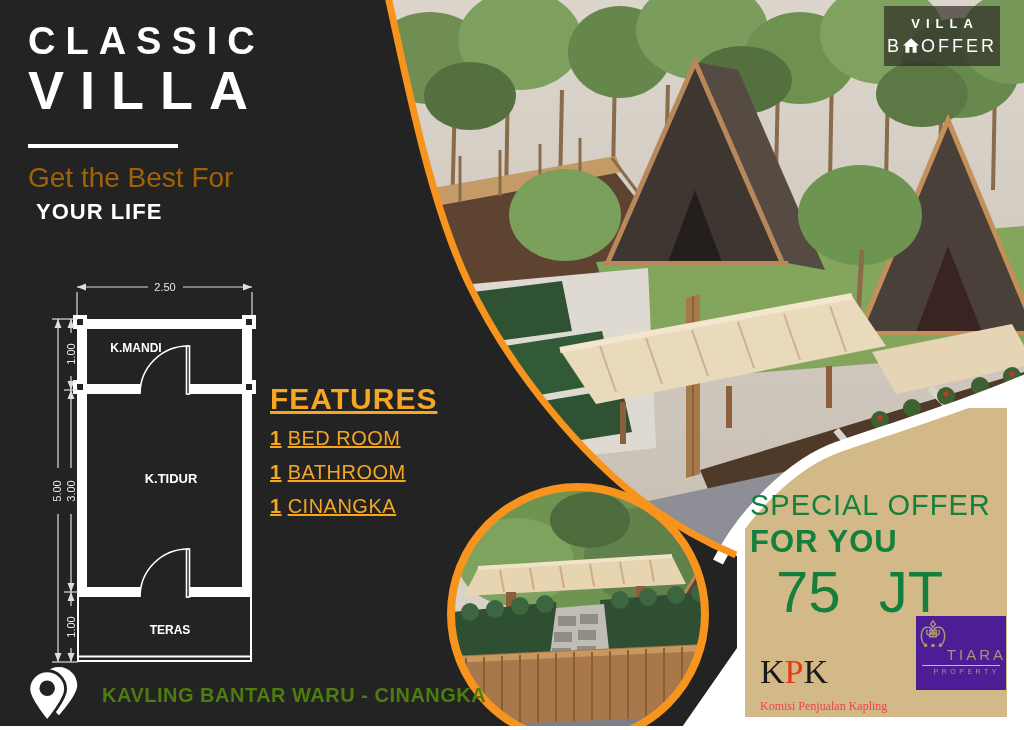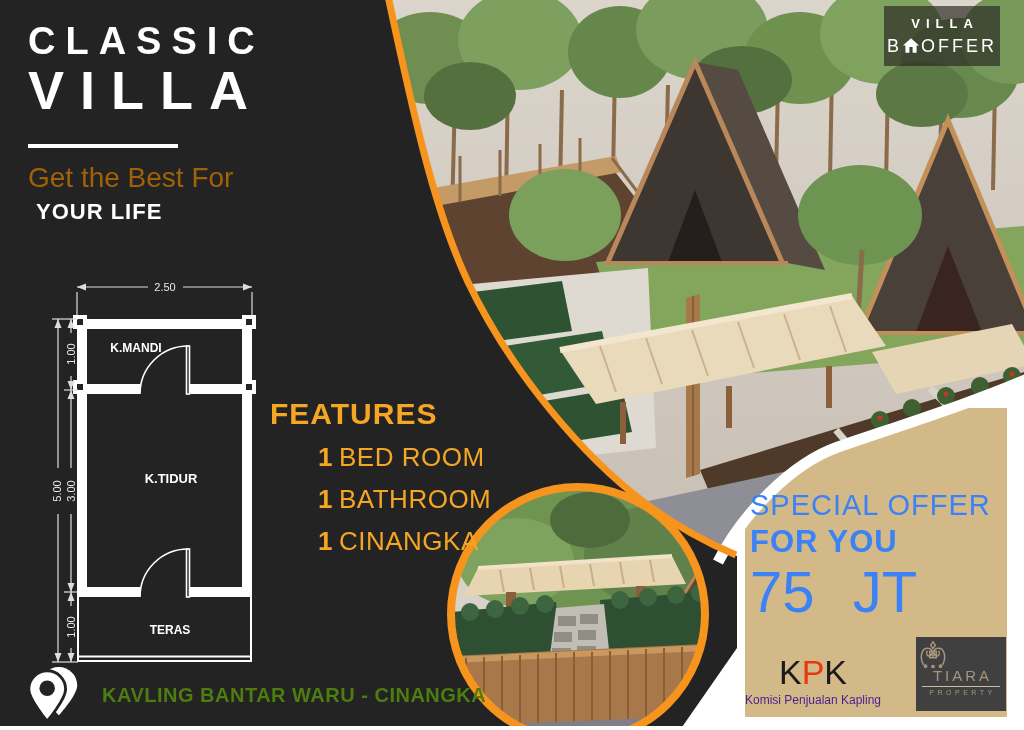--- a/index.html
+++ b/index.html
@@ -9,47 +9,47 @@
   .abs{position:absolute;}
 
   
   .title{left:28px;top:20px;color:#fff;}
   .title .l1{font-size:38px;font-weight:bold;letter-spacing:10px;line-height:42px;}
   .title .l2{font-size:54px;font-weight:bold;letter-spacing:16px;line-height:56px;}
   .title .rule{width:150px;height:4px;background:#fff;margin-top:26px;}
   .title .t1{font-size:28px;font-weight:normal;color:#a16207;margin-top:16px;line-height:28px;}
   .title .t2{font-size:22px;font-weight:bold;margin-top:7px;letter-spacing:1px;margin-left:8px;}
 
-  .features{left:270px;top:397px;color:#F5A623;}
+  .features{left:270px;top:382px;color:#F5A623;text-decoration:underline;}
   .features .head{font-size:30px;font-weight:bold;letter-spacing:1px;}
-  .features .item{font-size:26px;margin-top:11px;letter-spacing:0.5px;margin-left:48px;}
+  .features .item{font-size:20px;margin-top:11px;letter-spacing:0.5px;}
   .features .item b{font-weight:bold;margin-right:6px;}
 
   .location{left:22px;top:664px;display:flex;align-items:center;gap:18px;color:#4d7c0f;}
   .location .txt{font-size:20px;font-weight:bold;letter-spacing:0.5px;}
 
   
   .brand{left:884px;top:6px;width:116px;padding:10px 0 9px 0;background:rgba(43,40,36,0.68);
          text-align:center;color:#fff;}
   .brand .b1{font-size:13px;font-weight:bold;letter-spacing:6px;text-indent:6px;}
   .brand .b2{font-size:18px;letter-spacing:3px;margin-top:5px;display:flex;align-items:center;justify-content:center;}
   .brand .b2 svg{margin:0 2px 2px 1px;}
 
   
-  .offer{left:750px;top:488px;color:#3b82f6;width:256px;}
+  .offer{left:750px;top:488px;color:#15803d;width:256px;}
   .offer .o1{font-size:29px;font-weight:normal;letter-spacing:1px;line-height:35px;}
   .offer .o2{font-size:31px;font-weight:bold;letter-spacing:1px;line-height:38px;}
-  .offer .o3{font-size:58px;font-weight:normal;line-height:62px;word-spacing:22px;}
-
-  .kpk{left:720px;top:655px;width:186px;text-align:center;}
+  .offer .o3{font-size:58px;font-weight:normal;line-height:62px;word-spacing:22px;margin-left:26px;}
+
+  .kpk{left:760px;top:655px;width:186px;text-align:left;font-family:Liberation Serif, serif;}
   .kpk .letters{font-size:34px;line-height:34px;color:#1a1a1a;}
   .kpk .letters .red{color:#E8380D;}
-  .kpk .sub{font-size:12px;color:#4c1d95;margin-top:4px;}
-
-  .tiara{left:916px;top:637px;width:90px;height:74px;background:#404040;text-align:center;
+  .kpk .sub{font-size:12px;color:#ef4444;margin-top:10px;}
+
+  .tiara{left:916px;top:616px;width:90px;height:74px;background:#4c1d95;text-align:right;
          padding-top:3px;box-sizing:border-box;}
   .tiara .name{font-size:15px;letter-spacing:3px;color:#A8947A;line-height:16px;text-indent:3px;}
   .tiara .prop{font-size:7px;letter-spacing:3.5px;color:#A8947A;border-top:1px solid #C9BBA4;
                margin:2px 6px 0 6px;padding-top:2px;text-indent:3px;}
 </style>
 </head>
 <body>
 
 <div id="canvas">
 

